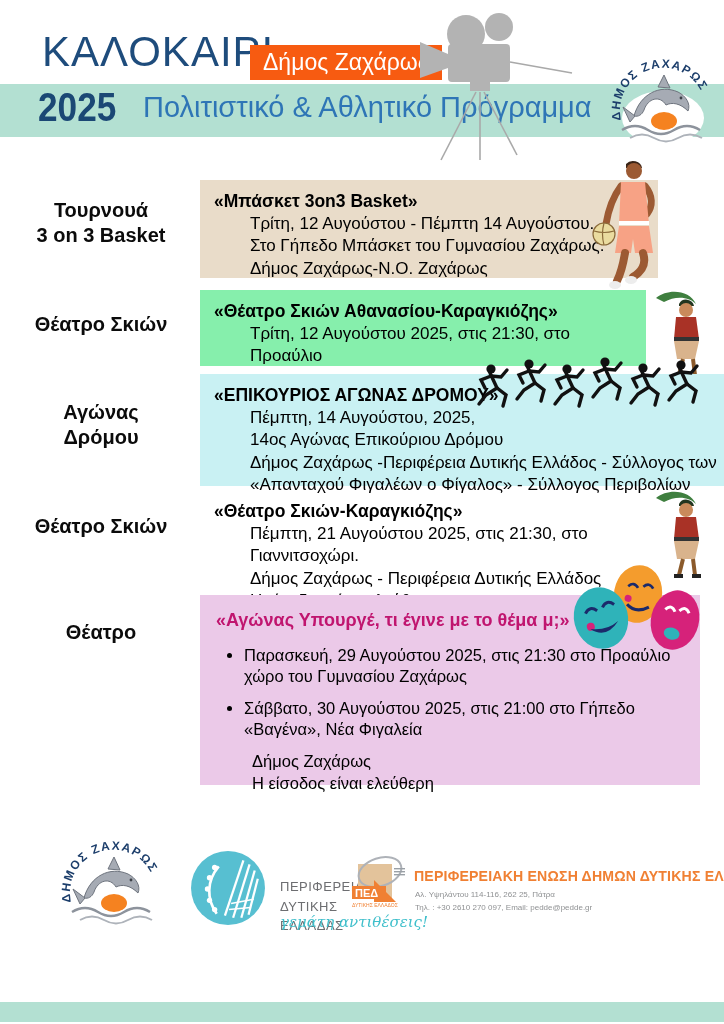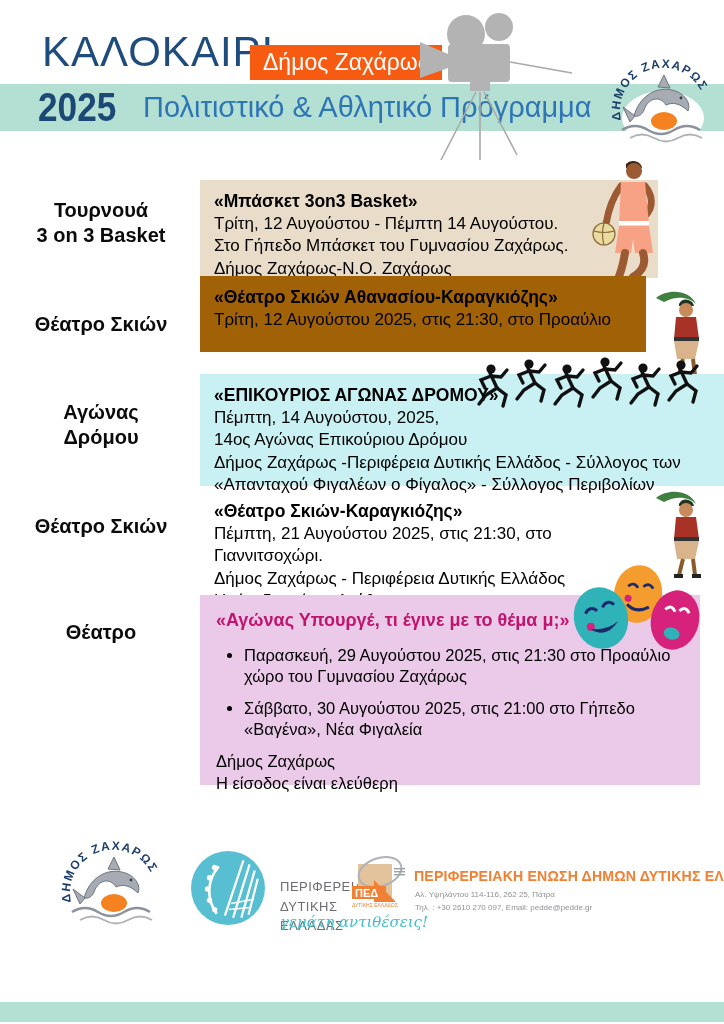--- a/index.html
+++ b/index.html
@@ -3,29 +3,29 @@
 <meta charset="utf-8">
 <style>
   * { margin:0; padding:0; box-sizing:border-box; }
   body { background:#fff; font-family:"Liberation Sans", sans-serif; }
   .page { position:relative; width:724px; height:1024px; background:#fff; overflow:hidden; }
   .abs { position:absolute; }
 
   
   .main-title { left:42px; top:28px; font-size:42px; font-weight:500; color:#1E4C7C; letter-spacing:1px; }
   .badge { left:250px; top:45px; color:#fff; font-size:23px; font-weight:500; padding:4px 13px; }
-  .band { left:0; top:84px; width:724px; height:47px; }
+  .band { left:0; top:84px; width:724px; height:53px; }
   .band-year { position:absolute; left:38px; top:1px; font-size:40px; font-weight:800; color:#1B4875; transform:scaleX(.88); transform-origin:left; }
   .band-sub { position:absolute; left:143px; top:7px; font-size:29px; color:#2E75B6; }
 
   
   .row-label { left:20px; width:162px; text-align:center; font-size:20px; font-weight:700; color:#0b0b0b; line-height:1.25; }
   .ev-box { padding:10px 14px; }
   .ev-title { font-size:17.5px; font-weight:700; color:#000; line-height:1.3; }
-  .ev-line { font-size:17px; color:#000; line-height:1.32; }
+  .ev-line { font-size:17px; color:#000; line-height:1.32;margin-left:36px; }
   .ev5-title { font-size:18px; font-weight:700; color:#C0156F; line-height:1.25; }
   .ev5-sub { font-size:16px; color:#111; margin-left:5px; margin-top:2px; }
   .ev5-bullets { margin:13px 0 0 10px; padding-left:18px; }
   .ev5-bullets li { font-size:16.5px; font-weight:400; color:#000; line-height:1.28; margin-bottom:11px; }
 
   
   .region-name { left:280px; top:853px; font-size:13px; color:#6D6E71; line-height:1.5; letter-spacing:.5px;margin-top:24px; }
   .region-slogan { left:280px; top:913px; font-size:15px; font-style:italic; color:#3FBFCB; font-family:"DejaVu Serif", serif; }
   .ped-title { left:414px; top:867px; font-size:15px; font-weight:700; color:#F08033; letter-spacing:.2px; white-space:nowrap; transform:scaleX(.94); transform-origin:left; }
   .ped-addr { left:415px; top:889px; font-size:8px; color:#8F9193; line-height:1.6; }
@@ -102,21 +102,21 @@
     <path d="M57,93 C61,105 55,112 47,117" stroke="#9C5A33" stroke-width="8" fill="none" stroke-linecap="round"></path>
     <ellipse cx="29" cy="125" rx="6" ry="4" fill="#EDEDED"></ellipse>
     <ellipse cx="45" cy="120" rx="6" ry="4" fill="#EDEDED"></ellipse>
     <circle cx="18" cy="74" r="11" fill="#EADB9F" stroke="#8A6A3A" stroke-width="1.2"></circle>
     <path d="M8,71 Q18,74 28,71 M18,63 Q15,74 18,85" stroke="#8A6A3A" stroke-width="1.2" fill="none"></path>
   </svg>
 
   <div class="abs row-label" style="top:312px">
     <div>Θέατρο Σκιών</div>
   </div>
-  <div class="abs ev-box" style="left: 200px; top: 276px; width: 446px; height: 76px; background: #a16207;">
+  <div class="abs ev-box" style="left: 200px; top: 290px; width: 446px; height: 76px; background: #86efac;">
     <div class="ev-title">«Θέατρο Σκιών Αθανασίου-Καραγκιόζης»</div>
     <div class="ev-line">Τρίτη, 12 Αυγούστου 2025, στις 21:30, στο Προαύλιο</div>
   </div>
   <svg class="abs" style="left:650px;top:286px" width="58" height="96" viewBox="0 0 58 96">
     <path d="M6,12 C18,2 40,4 46,18 C40,11 26,9 14,16 Z" fill="#3F7F3F"></path>
     <path d="M29,18 A8,8 0 0 1 44,20 L29,20 Z" fill="#23351f"></path>
     <circle cx="36" cy="24" r="7" fill="#C98A5B"></circle>
     <path d="M26,31 L46,31 L49,53 L24,53 Z" fill="#A93226"></path>
     <rect x="24" y="51" width="25" height="4" fill="#333"></rect>
     <polygon points="24,55 49,55 45,73 27,73" fill="#D9B38C"></polygon>

